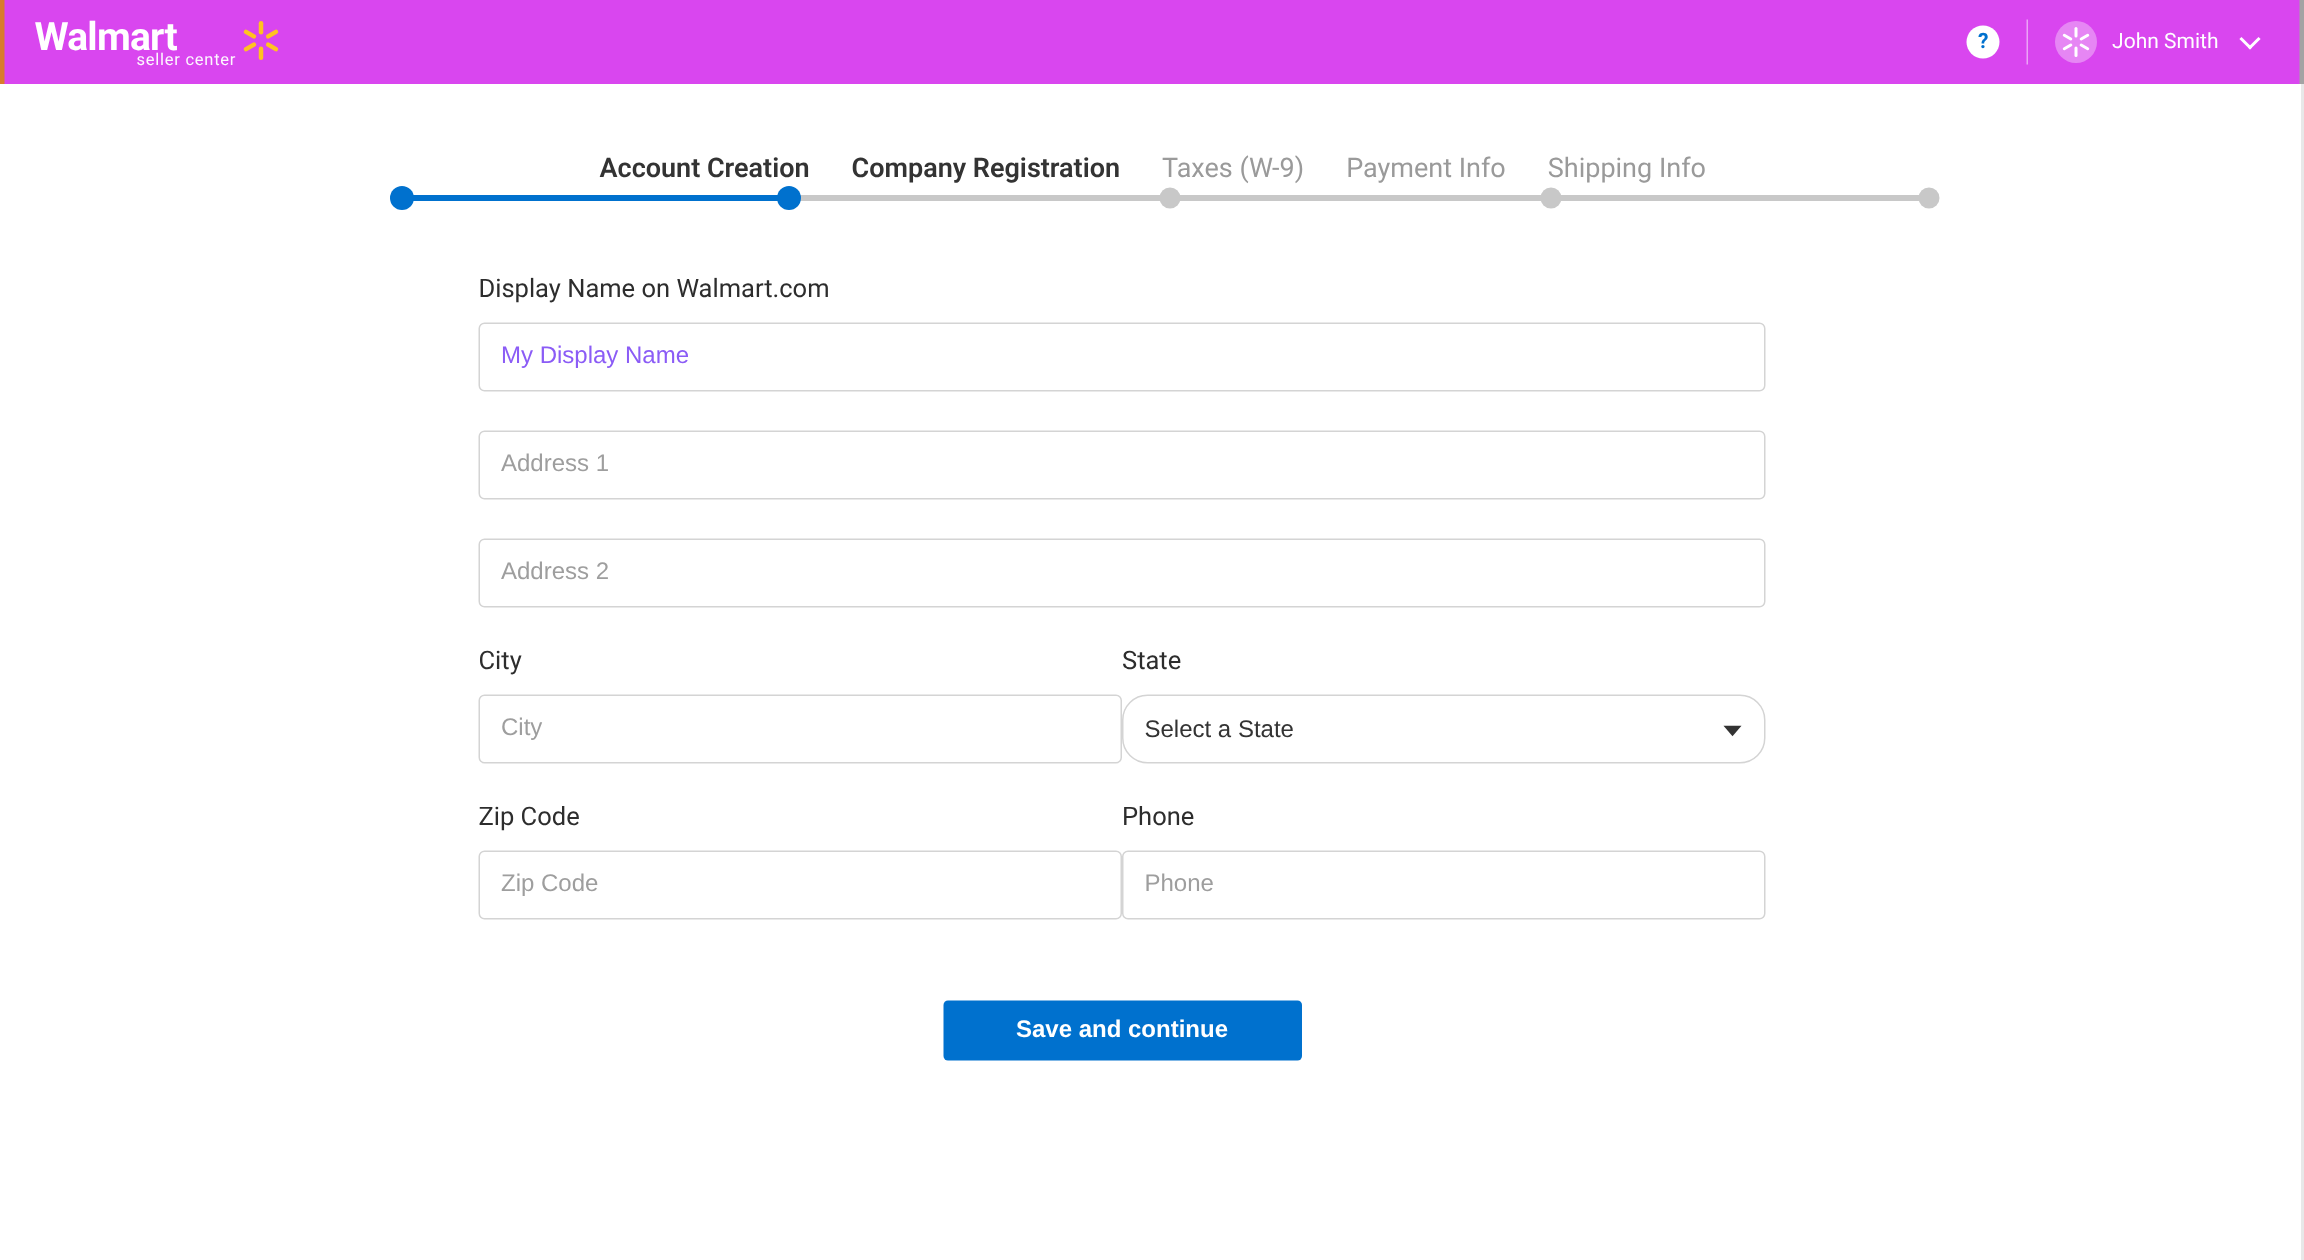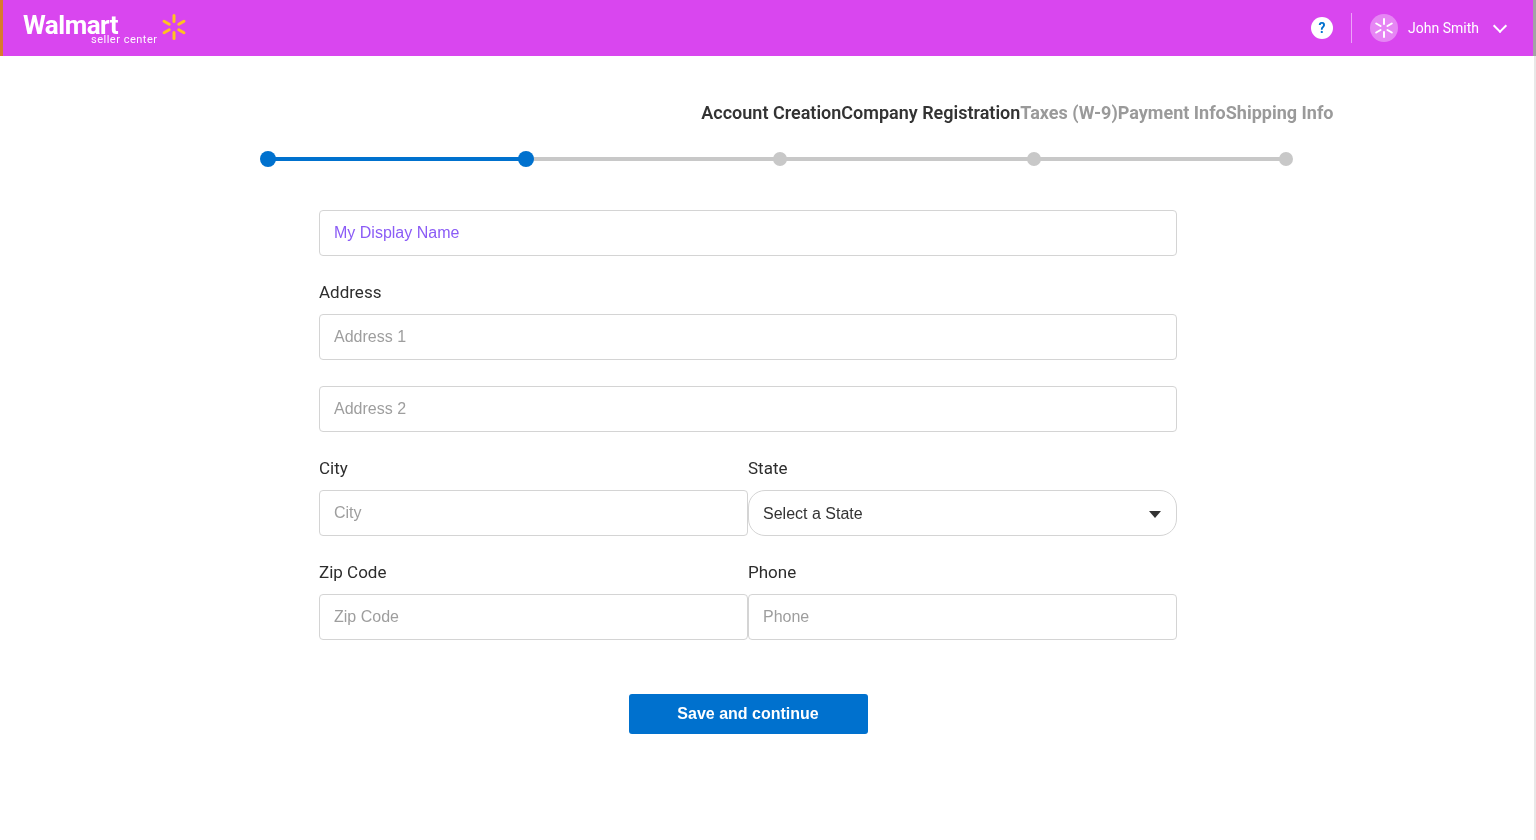--- a/index.html
+++ b/index.html
@@ -82,23 +82,23 @@
     padding: 46px 0 0 0;
     height: calc(840px - 56px);
     overflow:hidden;
   }
   
   .stepper {
     width: 1130px;
     margin: 0 auto 44px auto;
     position:relative;
   }
-  .step-labels { display:flex; justify-content:flex-end; margin-bottom:29px;}
+  .step-labels { display:flex; justify-content:center; margin-bottom:2px;gap:28px;}
   .step-label { font-size:18px; font-weight:600;}
-  .step-label.inactive { color:#9a9a9a; font-weight:700;}
+  .step-label.inactive { color:#9a9a9a; font-weight:400;}
   .track {
     position:relative; height:14px;
   }
   .line-full {
     position:absolute; left:64px; right:50px; top:50%; height:4px; background:#c8c8c8; transform:translateY(-50%); border-radius:2px;
   }
   .line-done {
     position:absolute; left:64px; top:50%; height:4px; background:#0071ce; transform:translateY(-50%); border-radius:2px;
     width: 258px;
   }
@@ -197,25 +197,25 @@
       <div class="dot active" style="left:64px"></div>
       <div class="dot active" style="left:322px"></div>
       <div class="dot" style="left:576px"></div>
       <div class="dot" style="left:830px"></div>
       <div class="dot" style="left:1082px"></div>
     </div>
   </div>
 
   <div class="form">
     <div class="row">
+      <label class="field-label">Display Name on Walmart.com</label>
       <input class="input" type="text" value="My Display Name" style="">
     </div>
 
     <div class="row">
-      <label class="field-label">Address</label>
       <input class="input" type="text" placeholder="Address 1" style="">
     </div>
 
     <div class="row">
       <input class="input" type="text" placeholder="Address 2" style="">
     </div>
 
     <div class="row two-col">
       <div>
         <label class="field-label">City</label>

